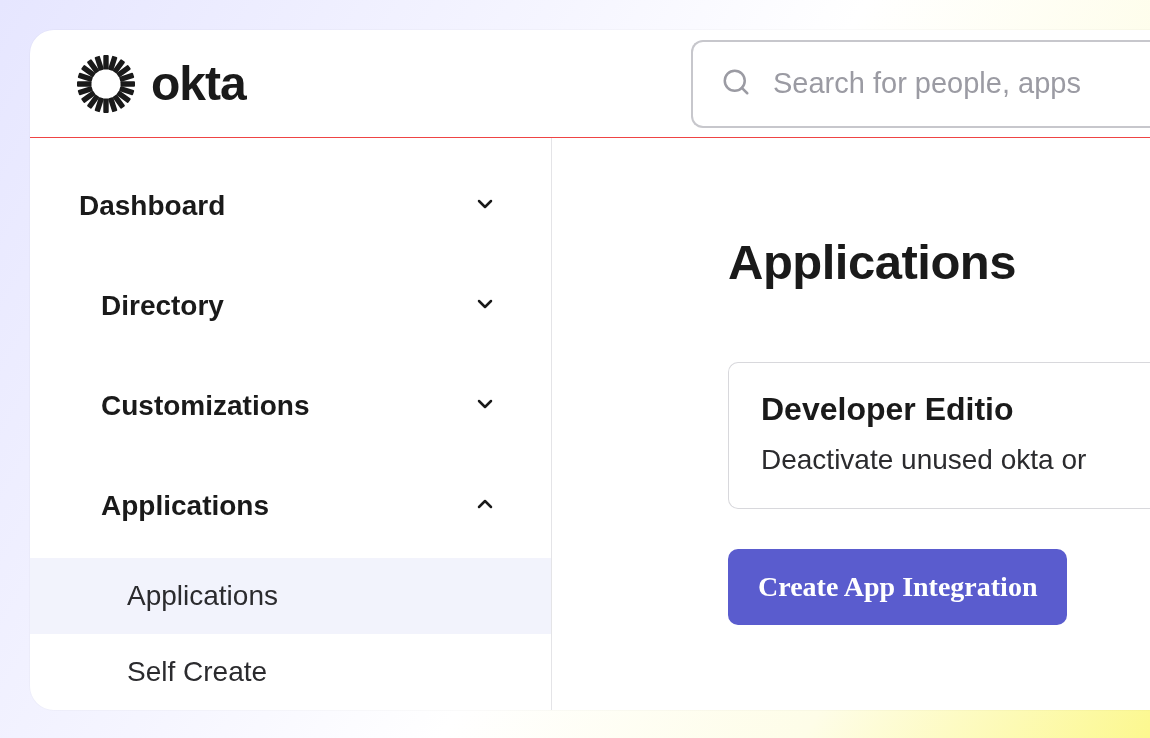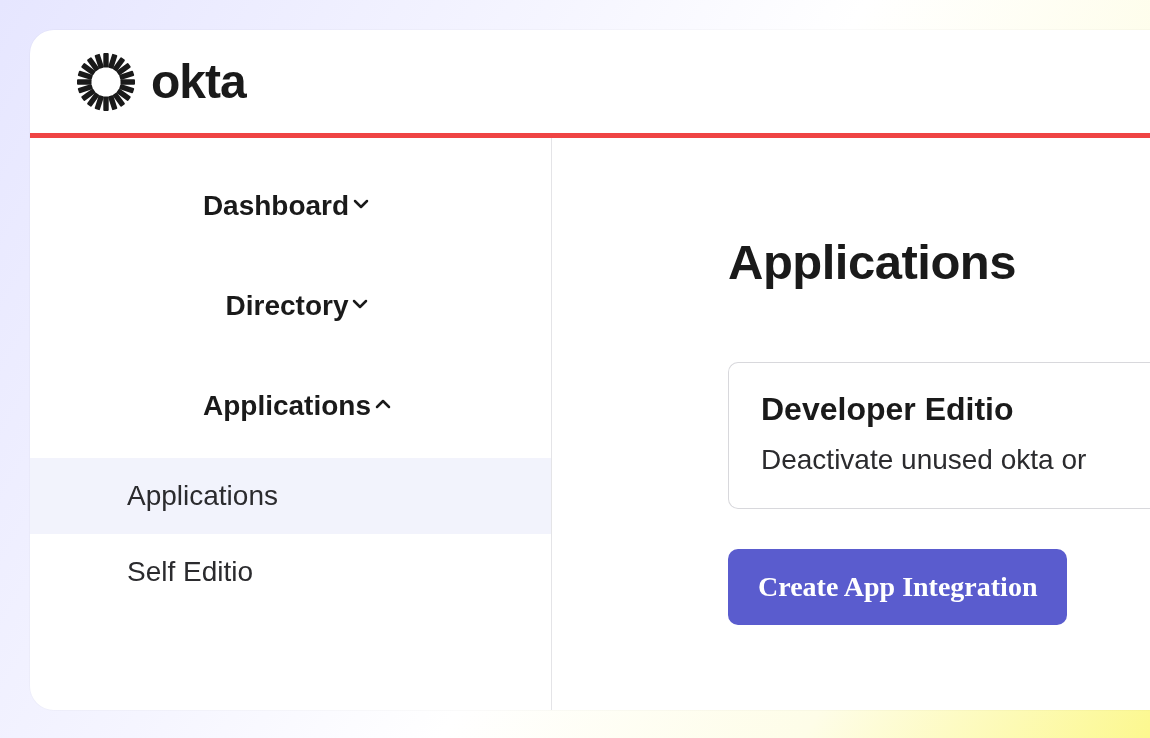--- a/index.html
+++ b/index.html
@@ -17,21 +17,21 @@
       height: 100%;
       width: 100%;
       overflow: hidden;
       display: flex;
       flex-direction: column;
       box-shadow: 0 0 0 1px rgba(0,0,0,0.02);
     }
     
     .topbar {
       height: 108px;
-      border-bottom: 5px solid #ef4444;
+      border-bottom: 1px solid #ef4444;
       display: flex;
       align-items: center;
       padding-left: 47px;
     }
     .logo-wrap {
       display: flex;
       align-items: center;
       gap: 16px;
     }
     .logo-sun {
@@ -72,21 +72,21 @@
     
     .body-row { display: flex; flex: 1; min-height: 0; }
     .sidebar {
       width: 522px;
       border-right: 1px solid #e4e4e7;
       padding-top: 30px;
     }
     .nav-item {
       display: flex;
       align-items: center;
-      justify-content: center;
+      justify-content: space-between;
       padding: 22px 54px 22px 49px;
       cursor: pointer;
     }
     .nav-item .label {
       font-size: 28px;
       font-weight: 600;
       color: #1a1a1a;
     }
     .nav-item + .nav-item { margin-top: 24px; margin-left: 22px; }
     .sub-items { padding-top: 14px; }
@@ -213,20 +213,29 @@
                 <use href="#ray" transform="rotate(324)"></use>
               </g>
             <g>
                 <use href="#ray" transform="rotate(342)"></use>
               </g>
           </g>
         </svg>
       </span>
       <span class="logo-text">okta</span>
     </div>
+    <div class="search-wrap">
+      <span>
+        <svg width="30" height="30" viewBox="0 0 24 24" fill="none" stroke="#9b9ba3" stroke-width="2" stroke-linecap="round" stroke-linejoin="round">
+          <circle cx="11" cy="11" r="8"></circle>
+          <line x1="21" y1="21" x2="16.65" y2="16.65"></line>
+        </svg>
+      </span>
+      <input class="search-input" type="text" placeholder="Search for people, apps" style="">
+    </div>
   </div>
 
   <div class="body-row">
     <nav class="sidebar">
       <div class="nav-item">
         <span class="label">Dashboard</span>
         <span class="chevron">
           <svg width="24" height="24" viewBox="0 0 24 24" fill="none" stroke="#1a1a1a" stroke-width="2.5" stroke-linecap="round" stroke-linejoin="round">
               <polyline points="6 9 12 15 18 9"></polyline>
             </svg>
@@ -234,30 +243,38 @@
       </div>
       <div class="nav-item">
         <span class="label">Directory</span>
         <span class="chevron">
           <svg width="24" height="24" viewBox="0 0 24 24" fill="none" stroke="#1a1a1a" stroke-width="2.5" stroke-linecap="round" stroke-linejoin="round">
               <polyline points="6 9 12 15 18 9"></polyline>
             </svg>
         </span>
       </div>
       <div class="nav-item">
+        <span class="label">Customizations</span>
+        <span class="chevron">
+          <svg width="24" height="24" viewBox="0 0 24 24" fill="none" stroke="#1a1a1a" stroke-width="2.5" stroke-linecap="round" stroke-linejoin="round">
+              <polyline points="6 9 12 15 18 9"></polyline>
+            </svg>
+        </span>
+      </div>
+      <div class="nav-item">
         <span class="label">Applications</span>
         <span class="chevron">
           <svg width="24" height="24" viewBox="0 0 24 24" fill="none" stroke="#1a1a1a" stroke-width="2.5" stroke-linecap="round" stroke-linejoin="round">
               <polyline points="6 15 12 9 18 15"></polyline>
             </svg>
         </span>
       </div>
       <div class="sub-items">
         <div class="sub-item selected">Applications</div>
-        <div class="sub-item">Self Editio</div>
+        <div class="sub-item">Self Create</div>
       </div>
     </nav>
 
     <main class="main">
       <h1 class="page-title">Applications</h1>
 
       <div class="notice-box">
         <div class="notice-title">Developer Editio</div>
         <div class="notice-body">Deactivate unused okta or</div>
       </div>

